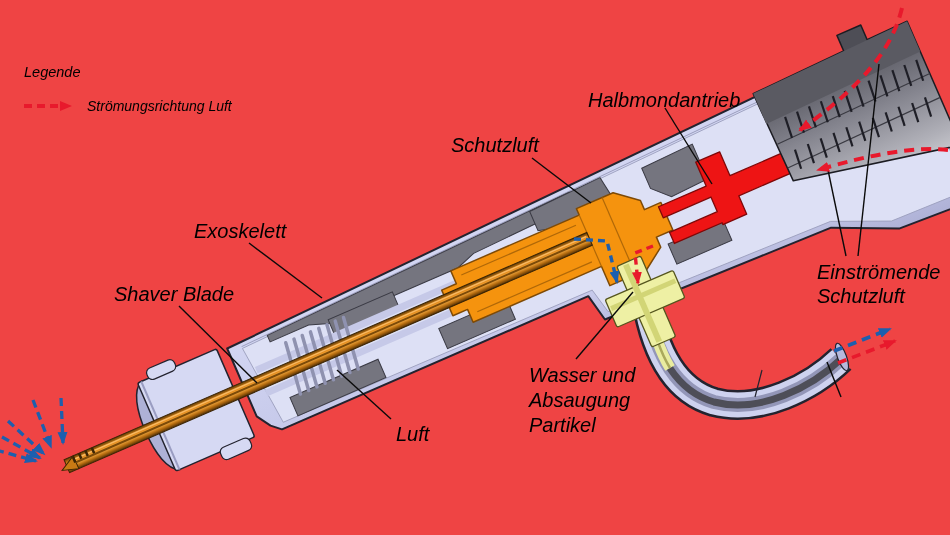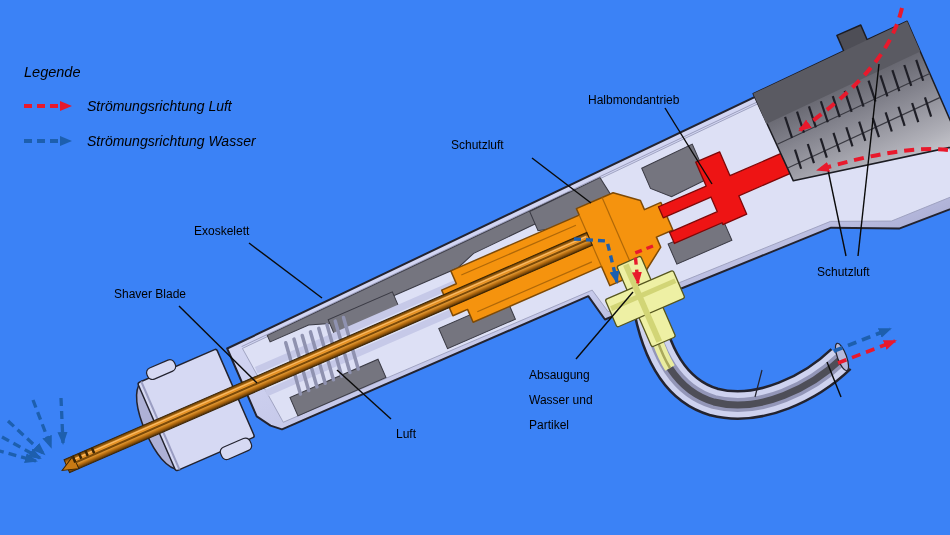--- a/index.html
+++ b/index.html
@@ -1,19 +1,19 @@
 <!DOCTYPE html>
 <html><head>
 <meta charset="utf-8">
 <style>
   html,body{margin:0;padding:0;background:#fff;}
-  #stage{position:relative;width:950px;height:535px;background:#3b82f6;overflow:hidden;
+  #stage{position:relative;width:950px;height:535px;background:#ef4444;overflow:hidden;
          font-family:"Liberation Sans",sans-serif;}
   #drawing{position:absolute;left:0;top:0;}
-  .lbl{position:absolute;font-size:12px;line-height:24px;color:#000;
+  .lbl{position:absolute;font-style:italic;font-size:20px;line-height:24px;color:#000;
        white-space:nowrap;}
   .lbl-multi div{white-space:nowrap;}
   #legend-title{position:absolute;left:24px;top:64px;font-style:italic;font-size:14.5px;color:#000;}
   .legend-row{position:absolute;display:flex;align-items:center;gap:13px;}
   .legend-row span{font-style:italic;font-size:14px;color:#000;white-space:nowrap;}
   #legend-row-air{left:22px;top:98px;}
   #legend-row-water{left:22px;top:133px;}
 </style>
 </head>
 <body>
@@ -192,35 +192,29 @@
 </svg>
 
 <div id="legend-title">Legende</div>
 <div class="legend-row" id="legend-row-air">
   <svg width="52" height="14">
     <line x1="2" y1="7" x2="38" y2="7" stroke-width="3.8" stroke-dasharray="8 5" stroke="#e8192c"></line>
     <path d="M38,2 L50,7 L38,12 Z" fill="#e8192c"></path>
   </svg>
   <span>Strömungsrichtung Luft</span>
 </div>
-<div class="legend-row" id="legend-row-water">
-  <svg width="52" height="14">
-    <line x1="2" y1="7" x2="38" y2="7" stroke-width="3.8" stroke-dasharray="8 5" stroke="#1d5fae"></line>
-    <path d="M38,2 L50,7 L38,12 Z" fill="#1d5fae"></path>
-  </svg>
-  <span>Strömungsrichtung Wasser</span>
-</div>
 
 <div class="lbl" style="left:588px;top:88px">Halbmondantrieb</div>
 <div class="lbl" style="left:451px;top:133px">Schutzluft</div>
 <div class="lbl" style="left:194px;top:219px">Exoskelett</div>
 <div class="lbl" style="left:114px;top:282px">Shaver Blade</div>
 <div class="lbl" style="left:396px;top:422px">Luft</div>
 <div class="lbl lbl-multi" style="left:529px;top:363px;line-height:25px">
+  <div>Wasser und</div>
   <div>Absaugung</div>
-  <div>Wasser und</div>
   <div>Partikel</div>
 </div>
 <div class="lbl lbl-multi" style="left:817px;top:260px">
+  <div>Einströmende</div>
   <div>Schutzluft</div>
 </div>
 
 </div>
 
 </body></html>

